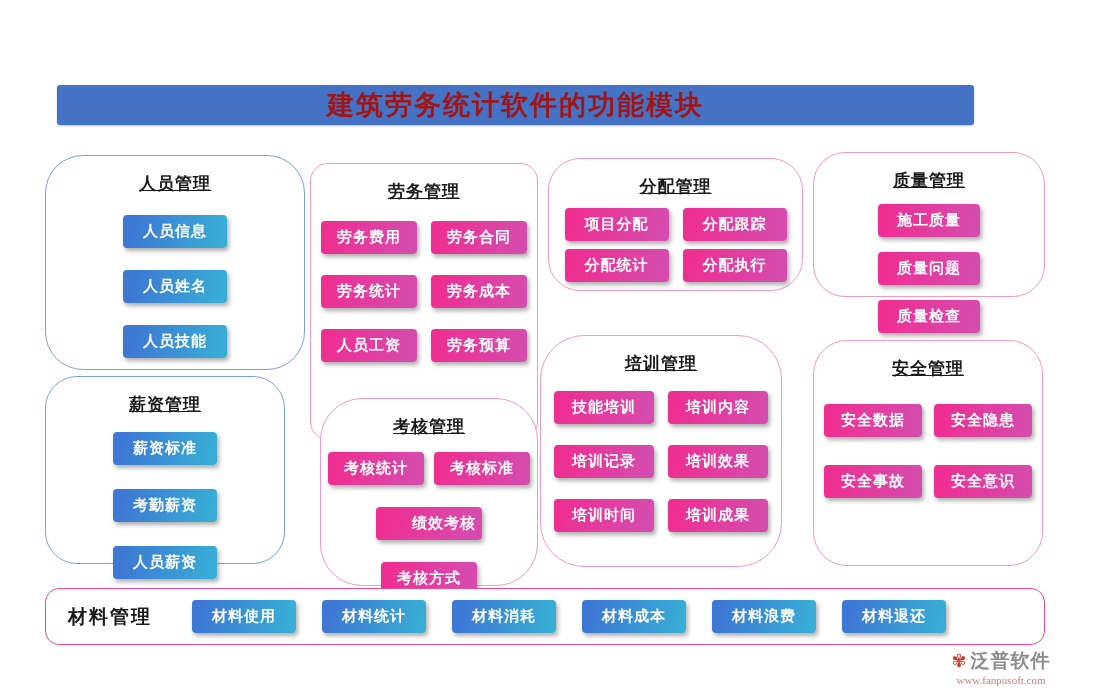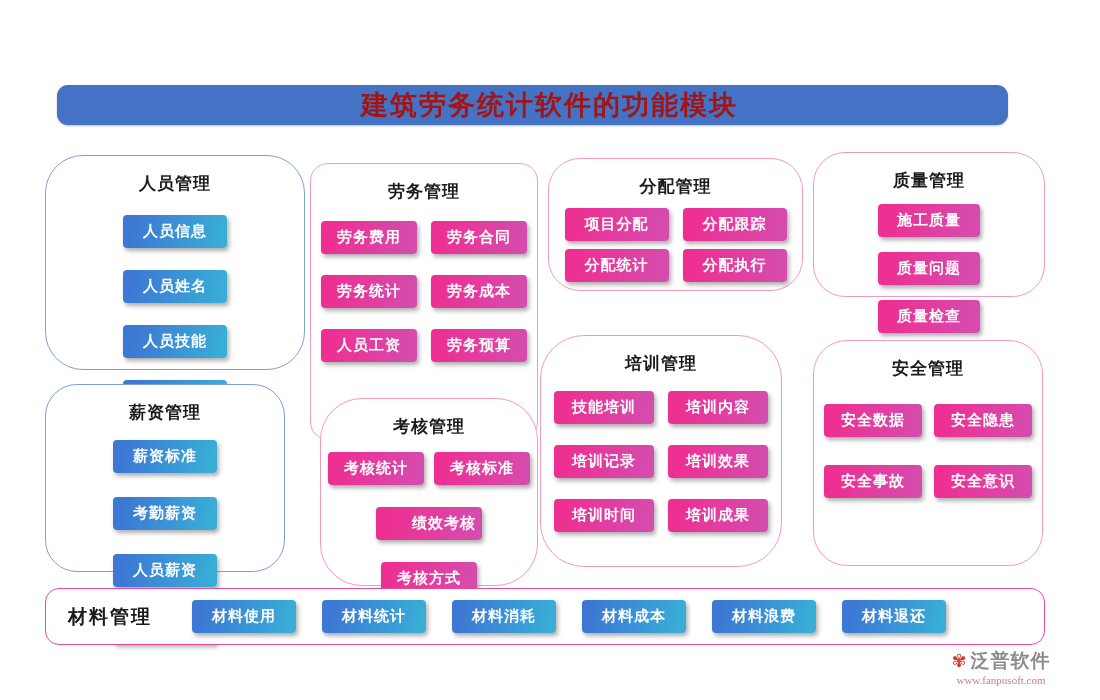--- a/index.html
+++ b/index.html
@@ -3,37 +3,36 @@
 <meta charset="utf-8">
 <style>
   html,body{margin:0;padding:0;background:#ffffff;}
   #stage{
     position:relative;width:1100px;height:700px;overflow:hidden;background:#ffffff;
     font-family:"Liberation Serif","DejaVu Serif",serif;
   }
   
   .header{
     position:absolute;left:57px;top:85px;width:917px;height:40px;
-    background:#4472c4;border-radius:11px;
+    background:#4472c4;border-radius:3px;
     display:flex;align-items:center;justify-content:center;
     box-shadow:0 1px 2px rgba(0,0,0,.25);
-    padding-left:34px;
   }
   .header .title{
     color:#a31515;font-size:27px;font-weight:bold;letter-spacing:2px;line-height:1;
   }
   
   .panel{
     position:absolute;background:#ffffff;border:1px solid;box-sizing:border-box;
   }
   .panel.blue{border-color:#7e9fd8;}
   .panel.pink{border-color:#f49ac1;}
   .panel-title{
     text-align:center;font-weight:bold;font-size:17px;color:#1a1a1a;
-    margin-top:16px;letter-spacing:1px;
+    margin-top:16px;letter-spacing:1px;text-decoration:underline;
   }
   .btns{
     display:flex;flex-wrap:wrap;justify-content:center;align-items:flex-start;
     gap:22px 18px;padding:18px 10px 0;
   }
   .btn{
     height:33px;min-width:104px;box-sizing:border-box;padding:0 6px;
     display:flex;align-items:center;justify-content:center;
     color:#ffffff;font-size:15px;font-weight:bold;letter-spacing:1px;
     border-radius:4px;cursor:pointer;
@@ -103,21 +102,21 @@
   <div class="panel pink" style="left:813px;top:152px;width:232px;height:145px;border-radius:32px;">
     <div class="panel-title">质量管理</div>
     <div class="btns" style="padding:12px 8px 0;gap:15px 12px;">
       <div class="btn pink" style="min-width:102px;">施工质量</div>
       <div class="btn pink" style="min-width:102px;">质量问题</div>
       <div class="btn pink" style="min-width:102px;">质量检查</div>
       <div class="btn pink" style="min-width:102px;">质量数据</div>
     </div>
   </div>
 
-  <div class="panel blue" style="left:45px;top:384px;width:240px;height:188px;border-radius:32px;">
+  <div class="panel blue" style="left:45px;top:376px;width:240px;height:188px;border-radius:32px;">
     <div class="panel-title">薪资管理</div>
     <div class="btns" style="padding:16px 10px 0;gap:24px 14px;">
       <div class="btn blue">薪资标准</div>
       <div class="btn blue">考勤薪资</div>
       <div class="btn blue">人员薪资</div>
       <div class="btn blue">薪资计算</div>
     </div>
   </div>
 
   <div class="panel pink" style="left:320px;top:398px;width:218px;height:188px;border-radius:42px;">

